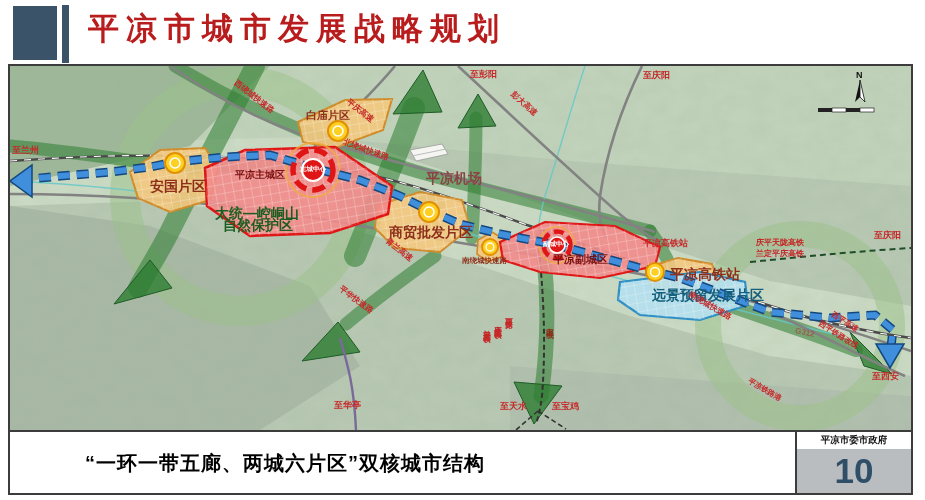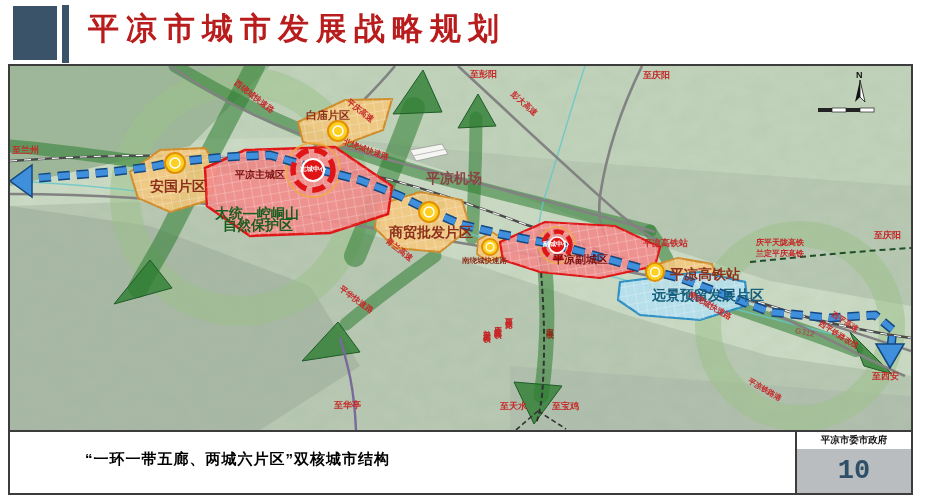--- a/index.html
+++ b/index.html
@@ -26,27 +26,27 @@
   .lbl.blue{color:#17607d;}
   .lbl.road{color:#c62828;font-size:8px;}
   .lbl.gray{color:#9a5b4f;font-size:8px;}
   .lbl.vert{writing-mode:vertical-rl;letter-spacing:1px;font-size:7.5px;color:#c62828;}
   .lbl.vert.dark{color:#8d2f1b;}
   .lbl.small{font-size:7.5px;}
   .compass{position:absolute;left:833px;top:6px;width:40px;height:34px;color:#111;}
   .compass .n{position:absolute;left:13px;top:-2px;font-size:9px;font-weight:bold;}
   
   .bottombar{position:absolute;left:0;top:366px;width:901px;height:61px;background:#fff;}
-  .caption{position:absolute;left:75px;top:18px;font-size:15px;font-weight:bold;color:#000;
+  .caption{position:absolute;left:75px;top:18px;font-size:20px;font-weight:bold;color:#000;
            letter-spacing:1px;white-space:nowrap;}
   .stampbox{position:absolute;right:0;top:0;width:116px;height:61px;border-left:2px solid #3c3c3c;box-sizing:border-box;}
   .org{position:absolute;left:0;top:2px;width:100%;text-align:center;font-size:9.5px;font-weight:bold;color:#111;}
   .pagenum{position:absolute;left:0;top:17px;width:100%;height:44px;background:#b9bdc0;
            display:flex;align-items:center;justify-content:center;
-           font-family:Liberation Mono, monospace;font-size:27px;font-weight:bold;color:#2f4f68;}
+           font-family:Liberation Sans, sans-serif;font-size:35px;font-weight:bold;color:#2f4f68;}
 </style>
 </head>
 <body>
 
 <div id="page">
 
   <div class="hdr-square"></div>
   <div class="hdr-bar"></div>
   <div class="hdr-title">平凉市城市发展战略规划</div>
 

